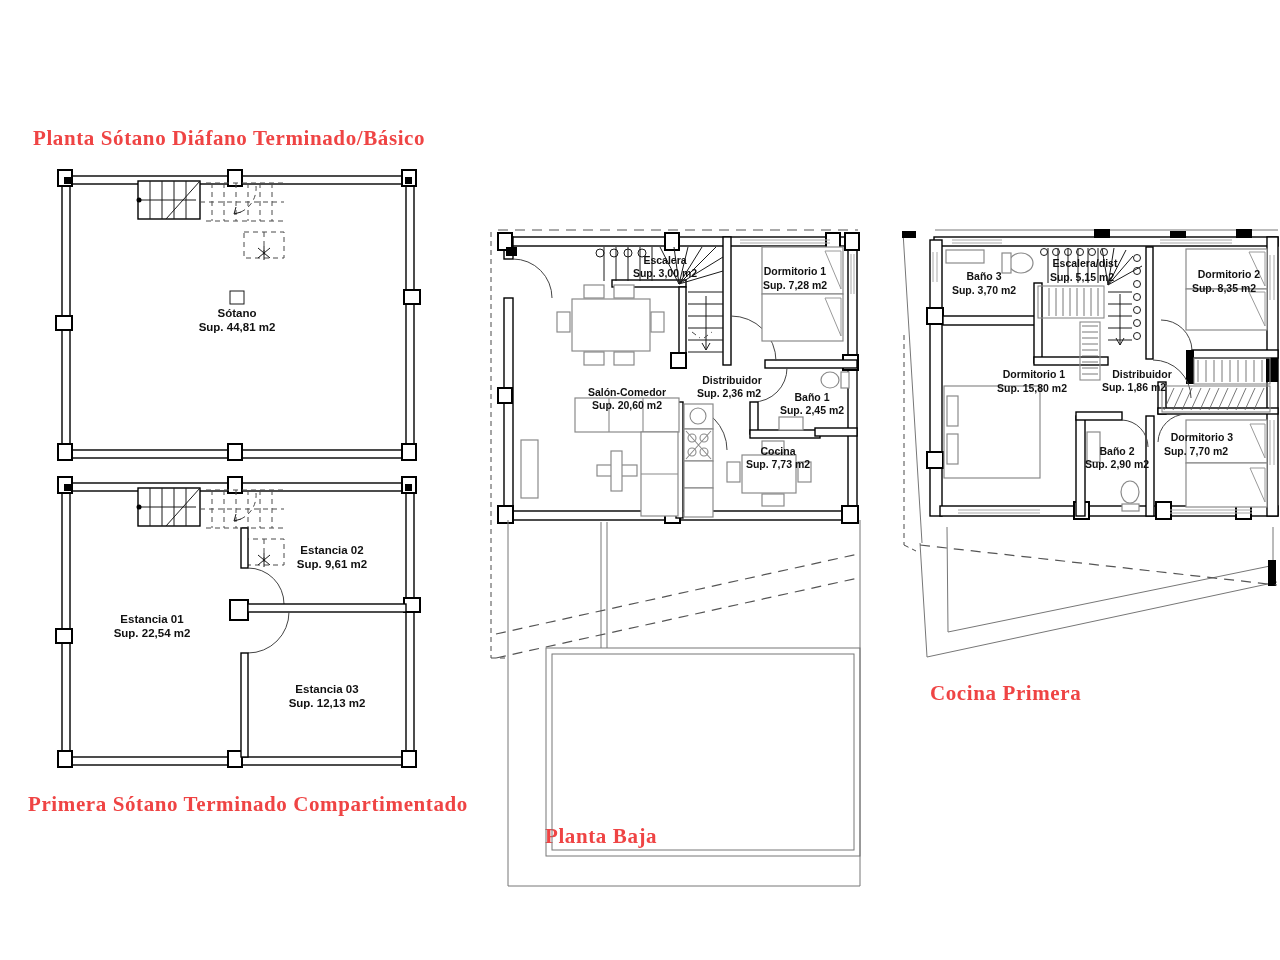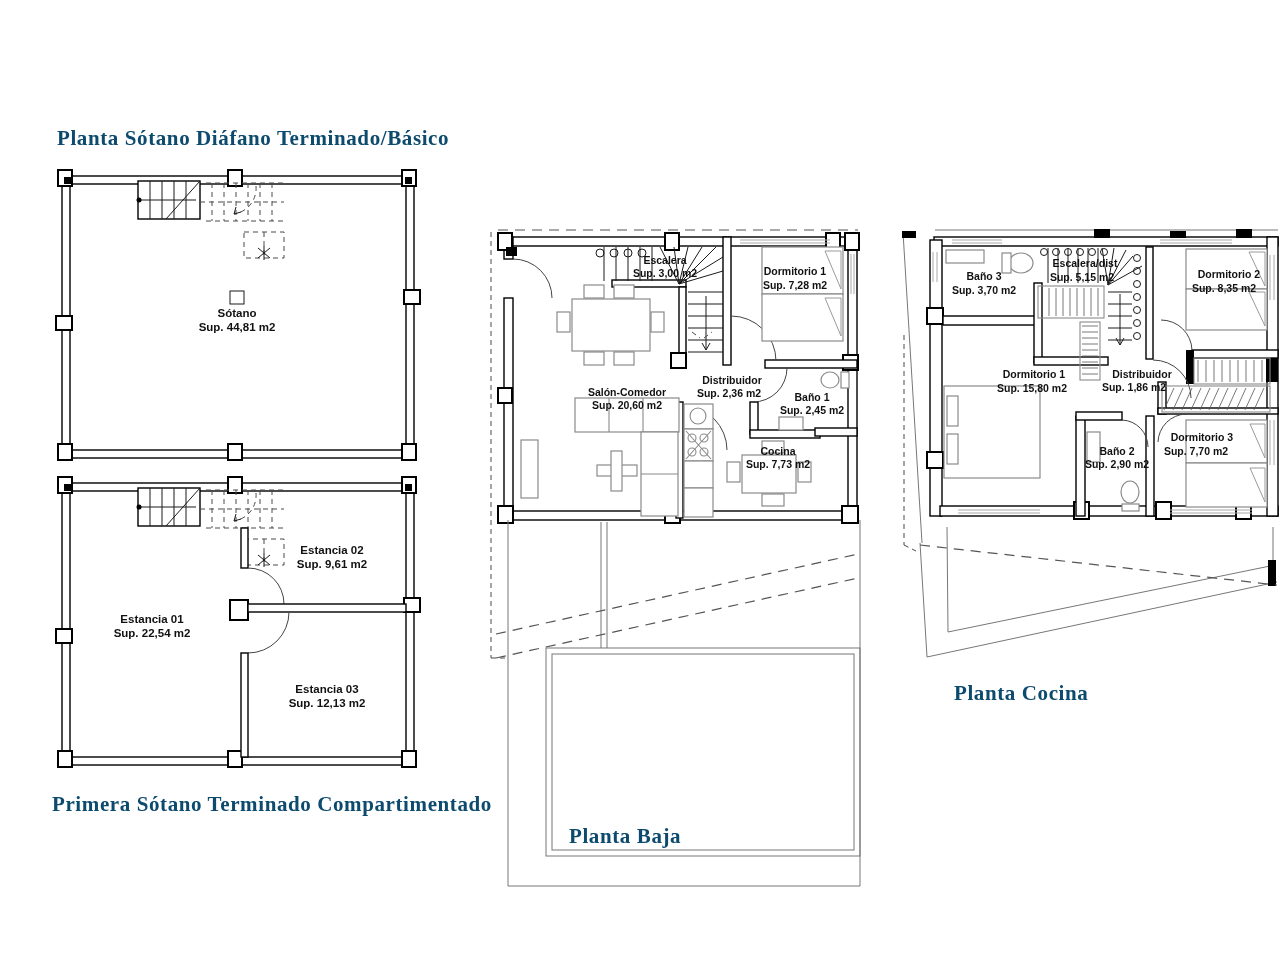--- a/index.html
+++ b/index.html
@@ -1,19 +1,19 @@
 <!DOCTYPE html>
 <html><head>
 <meta charset="utf-8">
 <style>
   html,body{margin:0;padding:0;background:#fff;}
   #canvas{position:relative;width:1280px;height:960px;background:#ffffff;overflow:hidden;
           font-family:"Liberation Sans",sans-serif;}
   .plan-title{position:absolute;font-family:"Liberation Serif","DejaVu Serif",serif;
-              font-weight:bold;color:#0c4a6e;font-size:21px;letter-spacing:0.6px;white-space:nowrap;margin-left:24px;}
+              font-weight:bold;color:#ef4444;font-size:21px;letter-spacing:0.6px;white-space:nowrap;}
   svg{position:absolute;left:0;top:0;}
   .wall{fill:#ffffff;stroke:#000000;stroke-width:1.4;}
   .col{fill:#ffffff;stroke:#000000;stroke-width:2;}
   .blk{fill:#000000;stroke:none;}
   .thin{fill:none;stroke:#1a1a1a;stroke-width:1;}
   .door{fill:none;stroke:#444444;stroke-width:1;}
   .fur{fill:#ffffff;stroke:#8a8a8a;stroke-width:1.2;}
   .furl{fill:none;stroke:#8a8a8a;stroke-width:1.1;}
   .pil{fill:#ffffff;stroke:#9a9a9a;stroke-width:1;}
   .gray{fill:none;stroke:#777777;stroke-width:1;}
@@ -25,21 +25,21 @@
   .lbl2{font:bold 10.5px "Liberation Sans",sans-serif;fill:#111111;text-anchor:middle;}
 </style>
 </head>
 <body>
 
 <div id="canvas">
 
   <div class="plan-title" style="left:33px;top:126px;">Planta Sótano Diáfano Terminado/Básico</div>
   <div class="plan-title" style="left:28px;top:792px;">Primera Sótano Terminado Compartimentado</div>
   <div class="plan-title" style="left:545px;top:824px;">Planta Baja</div>
-  <div class="plan-title" style="left:930px;top:681px;">Planta Cocina</div>
+  <div class="plan-title" style="left:930px;top:681px;">Cocina Primera</div>
 
   <svg width="1280" height="960" viewBox="0 0 1280 960">
 
     <g>
       <rect class="wall" x="62" y="176" width="352" height="8"></rect>
       <rect class="wall" x="62" y="450" width="352" height="8"></rect>
       <rect class="wall" x="62" y="176" width="8" height="282"></rect>
       <rect class="wall" x="406" y="176" width="8" height="282"></rect>
       <rect class="col" x="58" y="170" width="14" height="16"></rect>
       <rect class="col" x="228" y="170" width="14" height="16"></rect>

